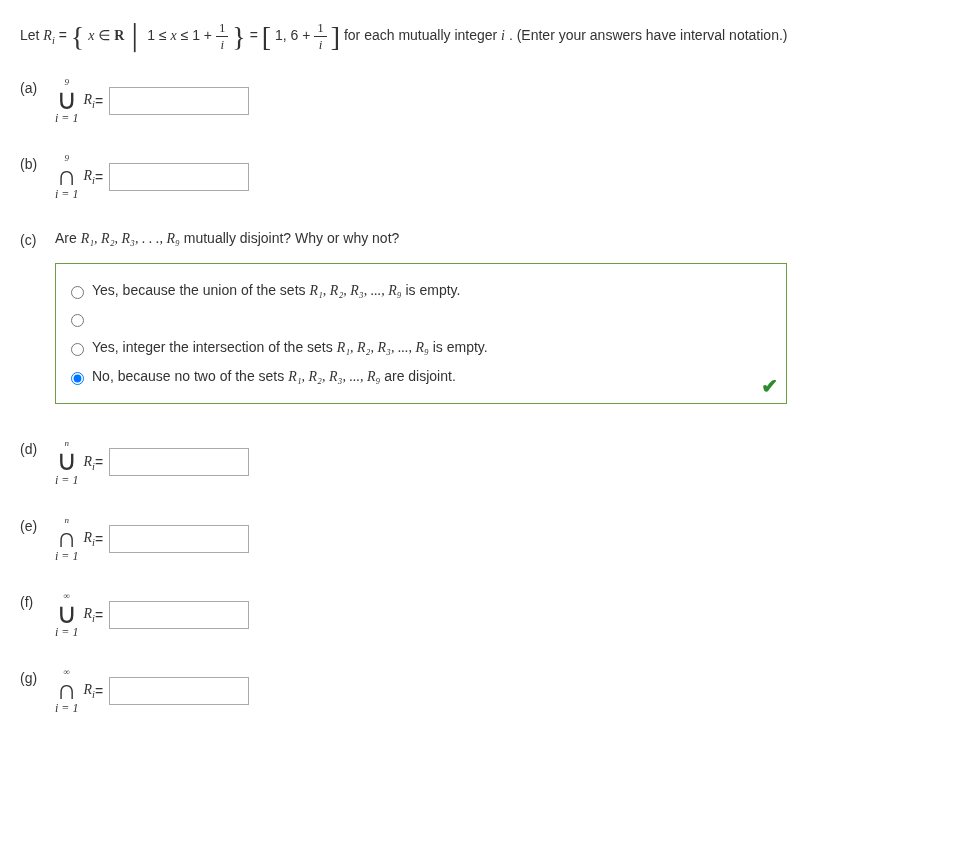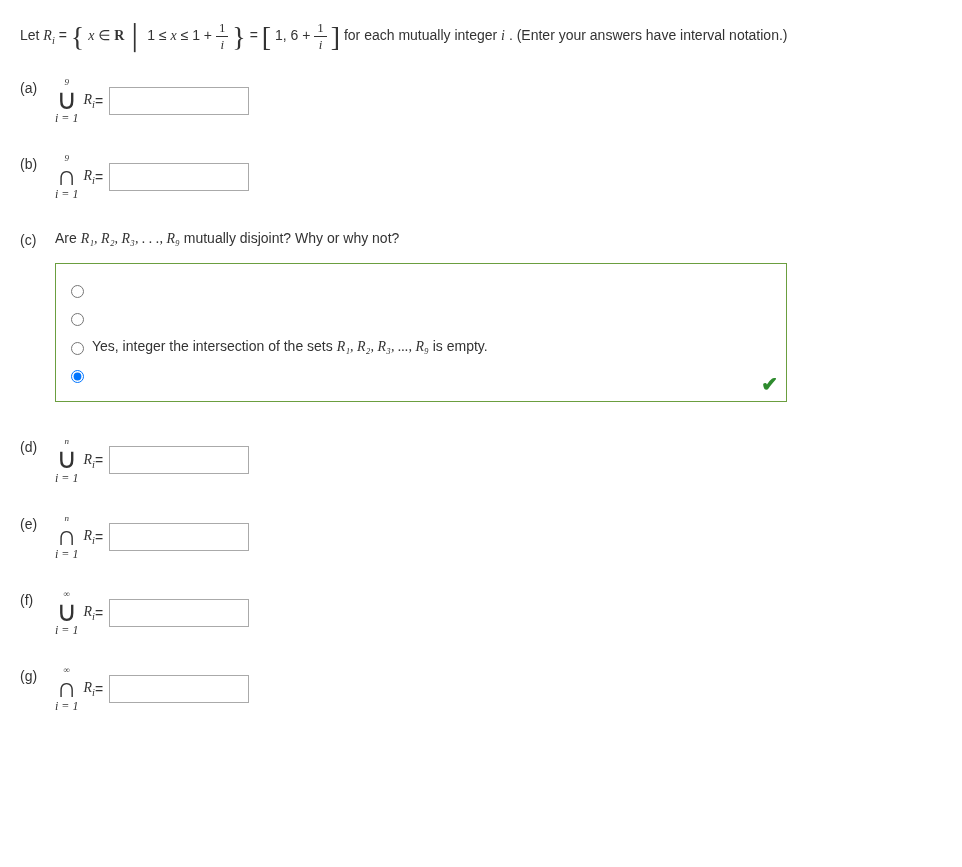--- a/index.html
+++ b/index.html
@@ -197,30 +197,32 @@
     <div class="part-label">(c)</div>
     <div>
       <span>Are </span>
       <span class="ri">R₁, R₂, R₃, . . ., R₉</span>
       <span> mutually disjoint? Why or why not?</span>
     </div>
   </div>
   <div class="options-box">
     <div class="option">
       <input type="radio" name="c" style="">
+      <span><span>Yes, because the union of the sets </span><span class="ri">R₁, R₂, R₃, ..., R₉</span><span> is empty.</span></span>
     </div>
     <div class="option">
       <input type="radio" name="c" style="">
     </div>
     <div class="option">
       <input type="radio" name="c" style="">
       <span><span>Yes, integer the intersection of the sets </span><span class="ri">R₁, R₂, R₃, ..., R₉</span><span> is empty.</span></span>
     </div>
     <div class="option">
       <input type="radio" name="c" checked="" style="">
+      <span><span>No, because no two of the sets </span><span class="ri">R₁, R₂, R₃, ..., R₉</span><span> are disjoint.</span></span>
     </div>
     <div class="checkmark">✔</div>
   </div>
 </div>
 
 <div class="part">
   <div class="part-label">(d)</div>
   <div class="expr">
     <span class="big-op">
       <span class="upper">n</span>

